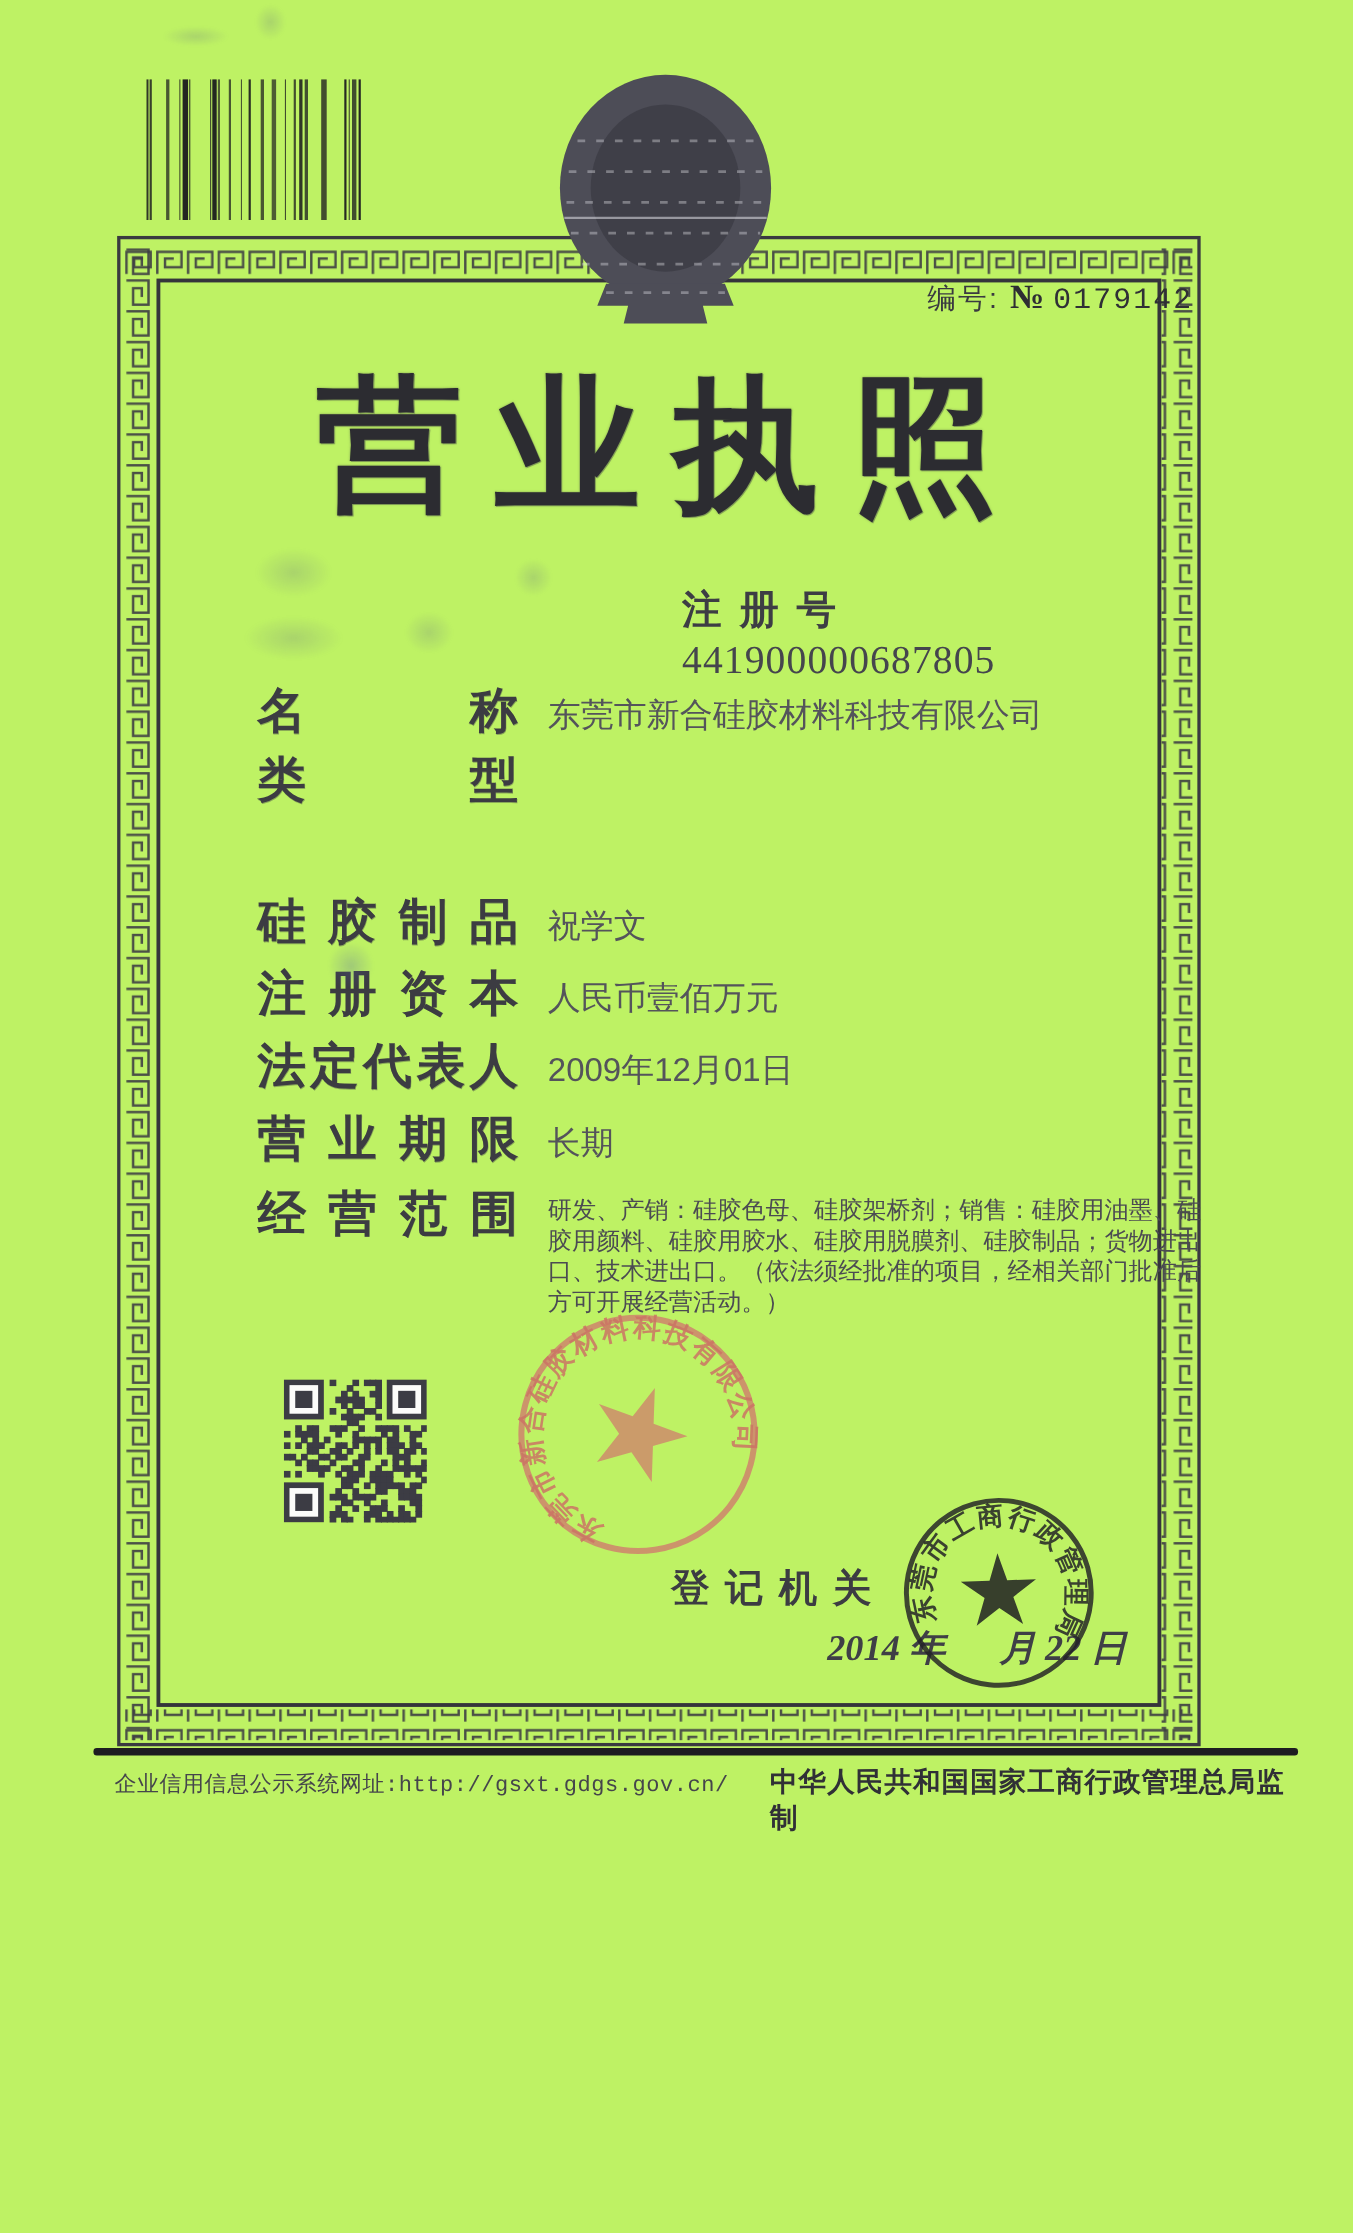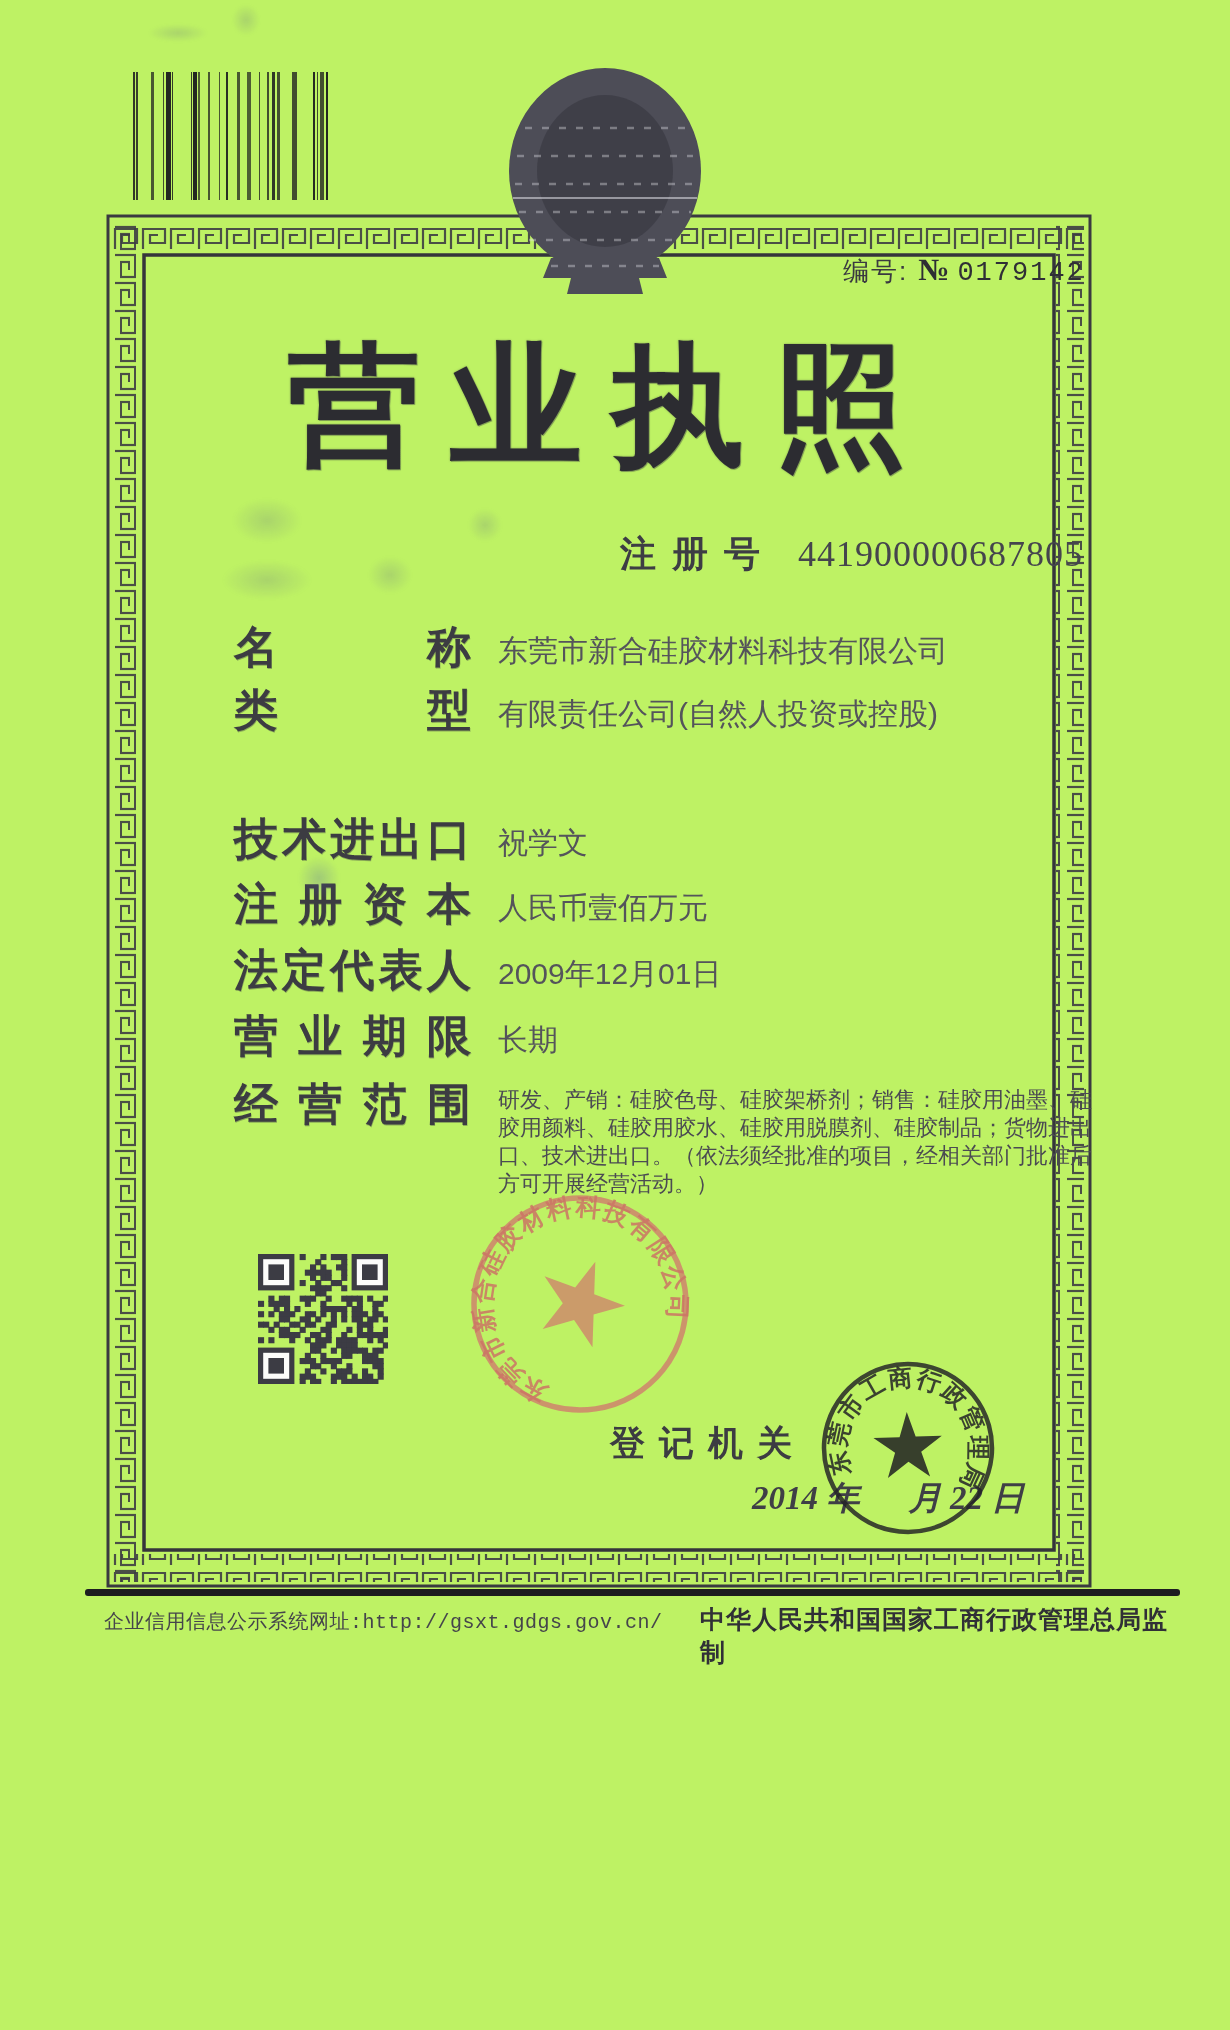--- a/index.html
+++ b/index.html
@@ -23,21 +23,21 @@
 
   
   #doc-title{
     left:288px;top:336px;font-size:132px;line-height:1.05;font-weight:900;
     letter-spacing:30px;color:#2c2c31;white-space:nowrap;
     text-shadow:0 0 2px rgba(55,55,65,.55), 1px 1px 0 rgba(55,55,65,.35);
     font-family:"DejaVu Sans","Liberation Sans",sans-serif;
   }
 
   
-  #reg-row{left:620px;top:530px;display:flex;align-items:baseline;white-space:nowrap;}
+  #reg-row{left:620px;top:530px;display:flex;align-items:baseline;white-space:nowrap;flex-direction:column;}
   #reg-row .reg-label{font-size:36px;font-weight:700;color:#3d3d44;letter-spacing:16px;margin-right:22px;}
   #reg-row .reg-number{font-family:"Liberation Serif","DejaVu Serif",serif;font-size:36px;color:#45454d;letter-spacing:1px;}
 
   
   .field-row{position:absolute;left:208px;display:flex;align-items:flex-start;}
   .field-label{
     width:237px;flex:0 0 237px;font-size:44px;font-weight:700;color:#3c3c42;
     text-align:justify;text-align-last:justify;line-height:1.0;
     text-shadow:0.5px 0.5px 0 rgba(60,60,70,.4);
     margin-left:26px;
@@ -141,24 +141,23 @@
     <span class="reg-label">注册号</span>
     <span class="reg-number">441900000687805</span>
   </div>
 
   <div class="field-row" style="top:625px">
     <div class="field-label">名称</div>
     <div class="field-value">东莞市新合硅胶材料科技有限公司</div>
   </div>
   <div class="field-row" style="top:688px">
     <div class="field-label">类型</div>
-    <div class="field-value">有限责任公司(自然人投资或控股)</div>
   </div>
   <div class="field-row" style="top:817px">
-    <div class="field-label">技术进出口</div>
+    <div class="field-label">硅胶制品</div>
     <div class="field-value">祝学文</div>
   </div>
   <div class="field-row" style="top:882px">
     <div class="field-label">注册资本</div>
     <div class="field-value">人民币壹佰万元</div>
   </div>
   <div class="field-row" style="top:948px">
     <div class="field-label">法定代表人</div>
     <div class="field-value">2009年12月01日</div>
   </div>

